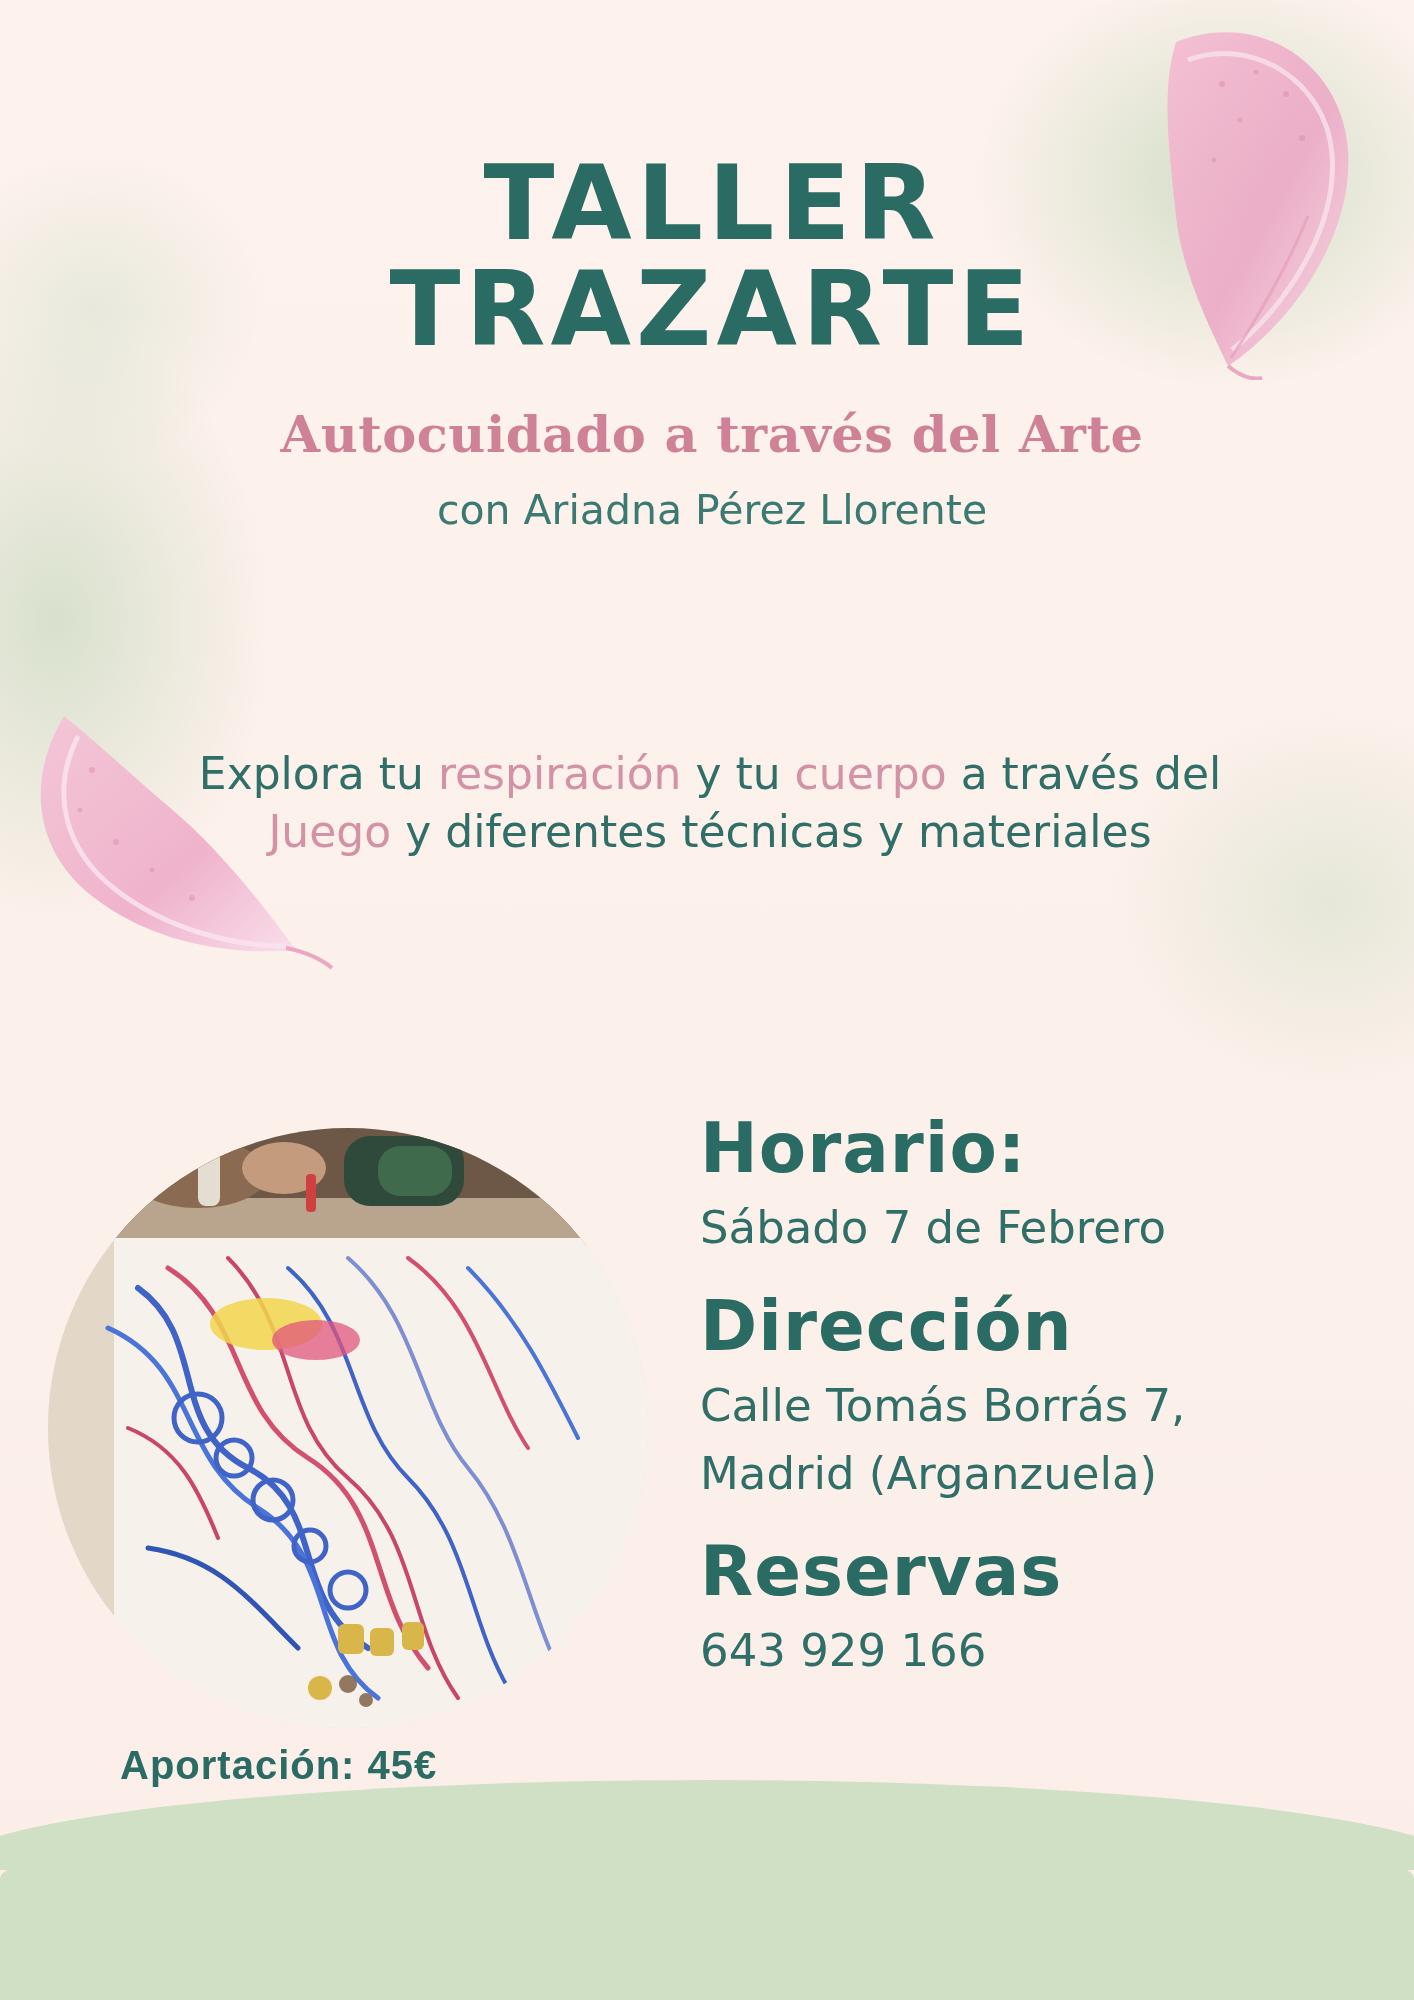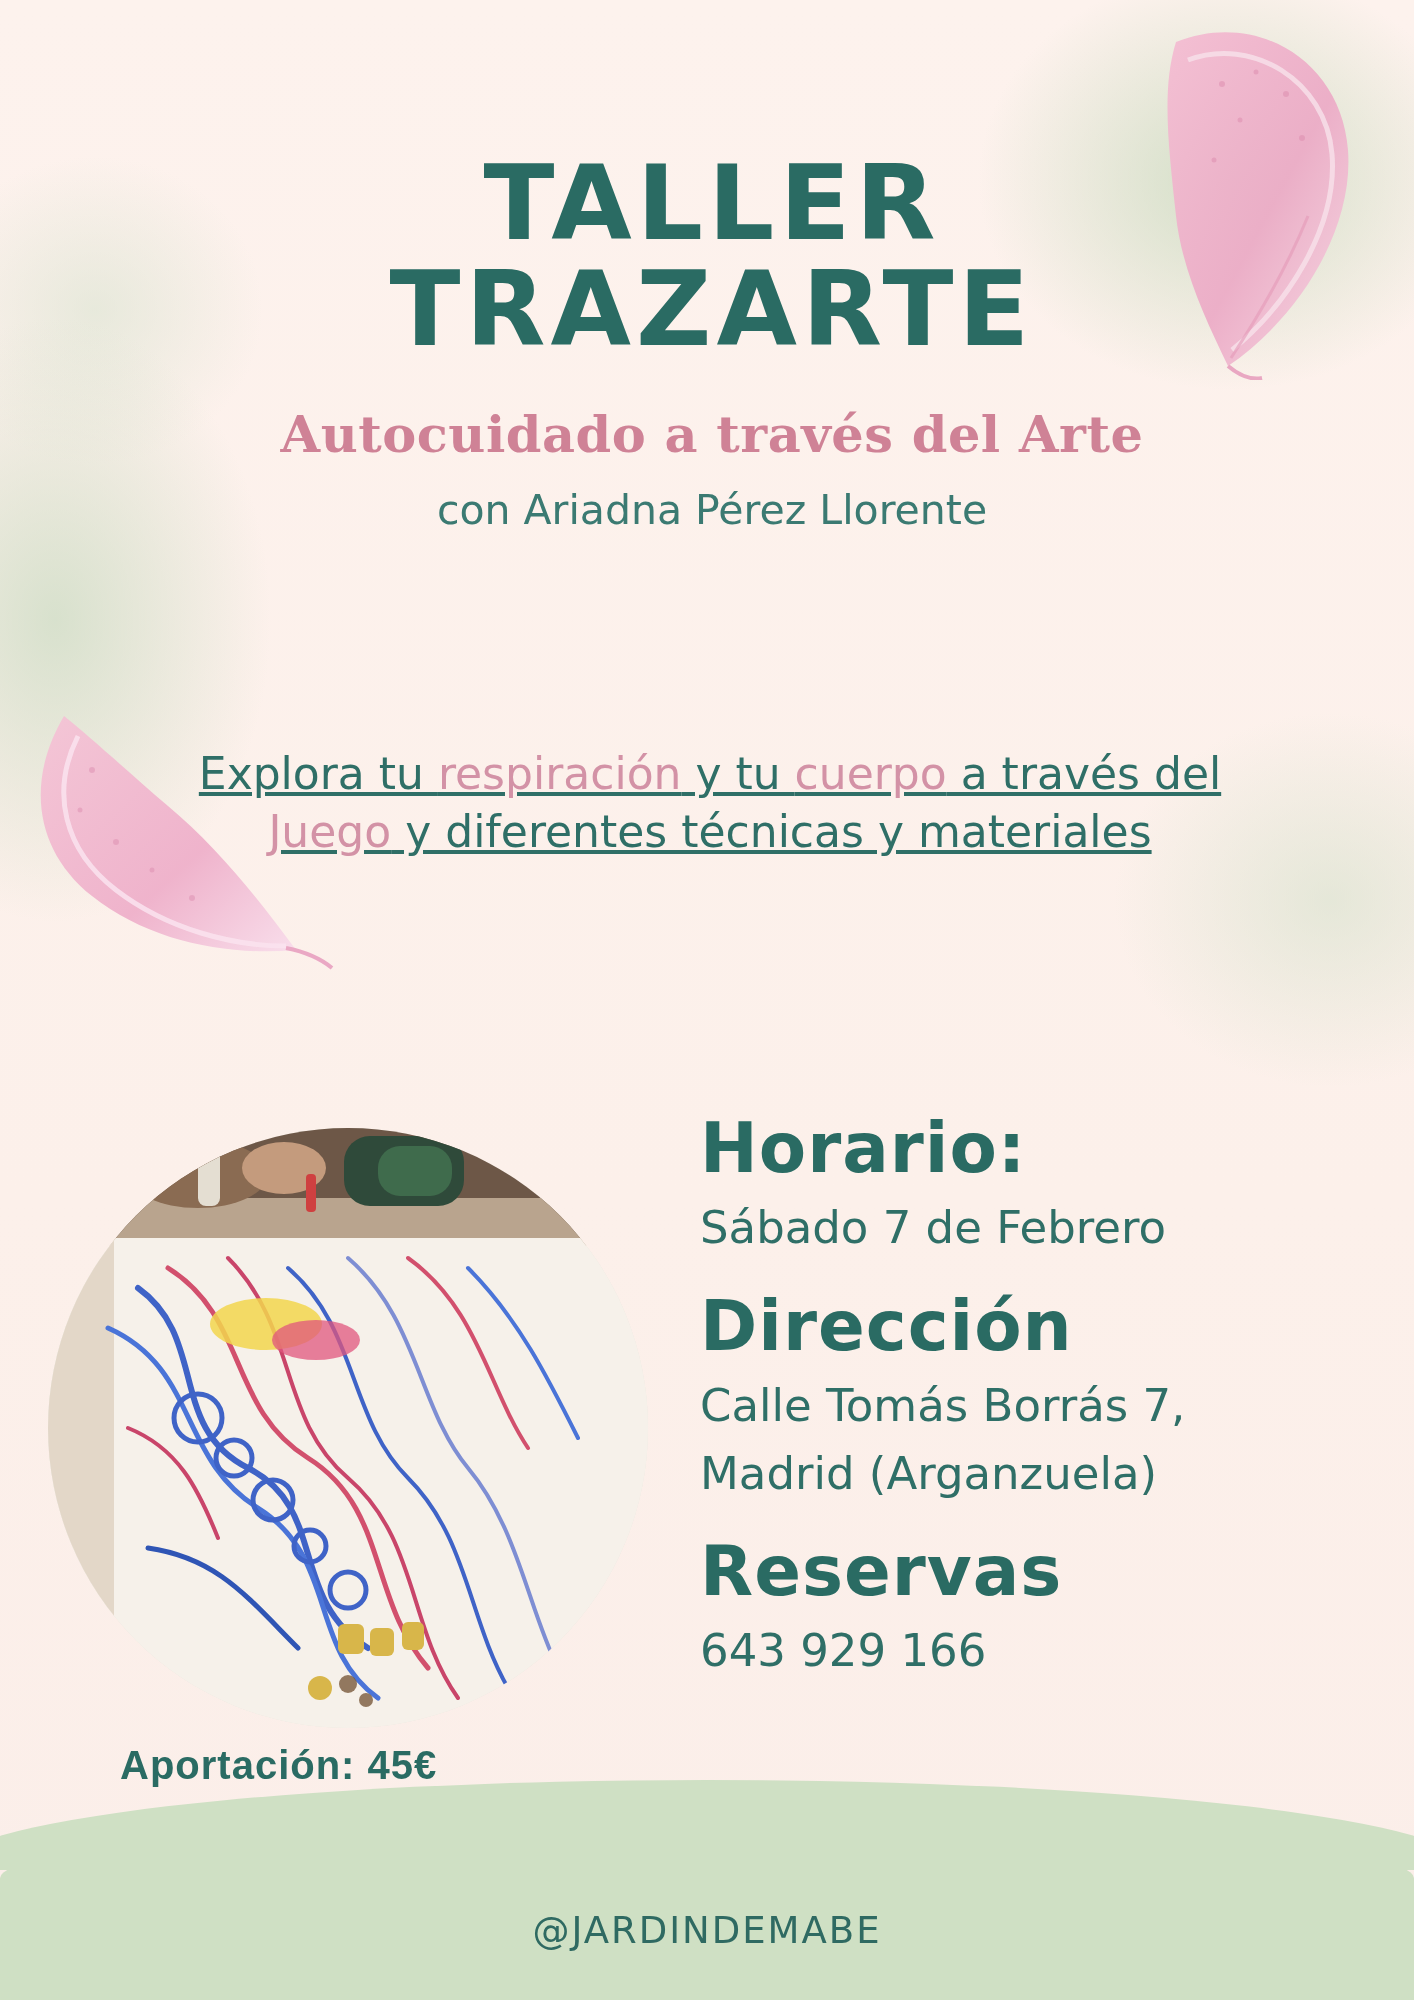--- a/index.html
+++ b/index.html
@@ -94,21 +94,20 @@
 
   .pitch {
     position: absolute;
     top: 745px;
     left: 170px;
     width: 1080px;
     text-align: center;
     color: #2f6f67;
     font-size: 44px;
     line-height: 1.32;
-    text-decoration: underline;
   }
   .pitch .accent { color: #d392a6; }
 
   
   .photo {
     position: absolute;
     left: 48px;
     top: 1128px;
     width: 600px;
     height: 600px;
@@ -275,15 +274,14 @@
     <p>Calle Tomás Borrás 7,</p>
     <p>Madrid (Arganzuela)</p>
     <div class="block-gap"></div>
     <h2>Reservas</h2>
     <p>643 929 166</p>
   </div>
 
   <div class="price">Aportación: 45€</div>
 
   <div class="bottom-band"></div>
-  <div class="handle">@JARDINDEMABE</div>
 
 </div>
 
 </body></html>

